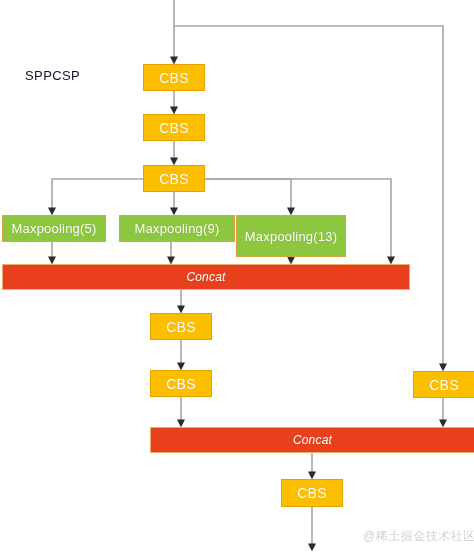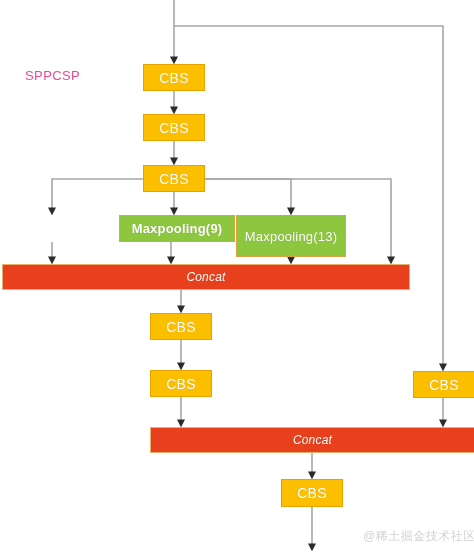--- a/index.html
+++ b/index.html
@@ -106,28 +106,29 @@
       <path d="M 181 397 L 181 425" marker-end="url(#arrow)"></path>
 
       <path d="M 443 398 L 443 425" marker-end="url(#arrow)"></path>
 
       <path d="M 312 453 L 312 477" marker-end="url(#arrow)"></path>
 
       <path d="M 312 507 L 312 549" marker-end="url(#arrow)"></path>
     </g>
   </svg>
 
-  <div class="group-label" style="left: 25px; top: 68px; color: #ec4899;">SPPCSP</div>
+  <div class="group-label" style="left: 25px; top: 68px; color: #0f172a;">SPPCSP</div>
 
   <div class="watermark" style="left: 363px; top: 528px;">@稀土掘金技术社区</div>
 
 <div class="node node-cbs" style="left: 143px; top: 64px; width: 62px; height: 27px; background: rgb(252, 191, 0); border-color: rgb(232, 162, 0); color: rgb(255, 255, 255);">CBS</div>
     <div class="node node-cbs" style="left: 143px; top: 114px; width: 62px; height: 27px; background: rgb(252, 191, 0); border-color: rgb(232, 162, 0); color: rgb(255, 255, 255);">CBS</div>
     <div class="node node-cbs" style="left: 143px; top: 165px; width: 62px; height: 27px; background: rgb(252, 191, 0); border-color: rgb(232, 162, 0); color: rgb(255, 255, 255);">CBS</div>
-    <div class="node node-pool" style="left: 119px; top: 215px; width: 116px; height: 27px; background: rgb(141, 198, 63); border-color: rgb(217, 164, 65); color: rgb(255, 255, 255); font-weight: bold;">Maxpooling(9)</div>
+    <div class="node node-pool" style="left: 2px; top: 215px; width: 104px; height: 27px; background: rgb(141, 198, 63); border-color: rgb(217, 164, 65); color: rgb(255, 255, 255);">Maxpooling(5)</div>
+    <div class="node node-pool" style="left: 119px; top: 215px; width: 116px; height: 27px; background: rgb(141, 198, 63); border-color: rgb(217, 164, 65); color: rgb(255, 255, 255);">Maxpooling(9)</div>
     <div class="node node-pool" style="left: 236px; top: 215px; width: 110px; height: 42px; background: rgb(141, 198, 63); border-color: rgb(217, 164, 65); color: rgb(255, 255, 255);">Maxpooling(13)</div>
     <div class="node node-concat" style="left: 2px; top: 264px; width: 408px; height: 26px; background: rgb(232, 64, 28); border-color: rgb(232, 176, 106); color: rgb(255, 255, 255);">Concat</div>
     <div class="node node-cbs" style="left: 150px; top: 313px; width: 62px; height: 27px; background: rgb(252, 191, 0); border-color: rgb(232, 162, 0); color: rgb(255, 255, 255);">CBS</div>
     <div class="node node-cbs" style="left: 150px; top: 370px; width: 62px; height: 27px; background: rgb(252, 191, 0); border-color: rgb(232, 162, 0); color: rgb(255, 255, 255);">CBS</div>
     <div class="node node-cbs" style="left: 413px; top: 371px; width: 62px; height: 27px; background: rgb(252, 191, 0); border-color: rgb(232, 162, 0); color: rgb(255, 255, 255);">CBS</div>
     <div class="node node-concat" style="left: 150px; top: 427px; width: 325px; height: 26px; background: rgb(232, 64, 28); border-color: rgb(232, 176, 106); color: rgb(255, 255, 255);">Concat</div>
     <div class="node node-cbs" style="left: 281px; top: 479px; width: 62px; height: 28px; background: rgb(252, 191, 0); border-color: rgb(232, 162, 0); color: rgb(255, 255, 255);">CBS</div>
   </div>
 
 </body></html>

